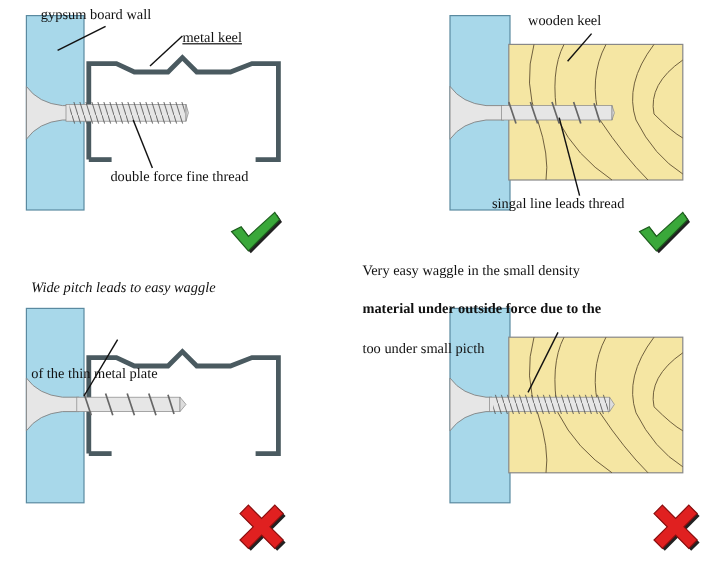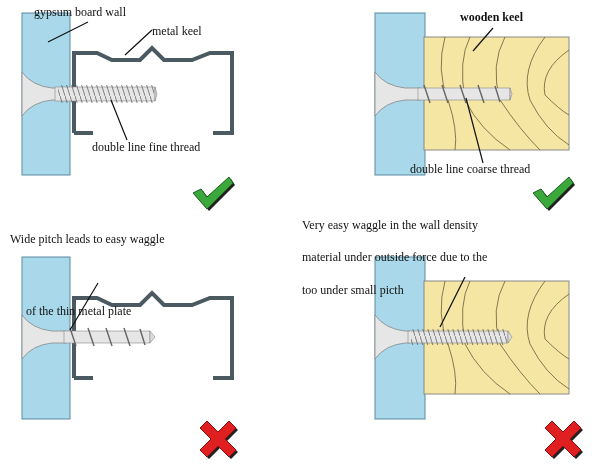--- a/index.html
+++ b/index.html
@@ -108,24 +108,24 @@
     </g>
     <line x1="440" y1="327" x2="465" y2="277" stroke="#111" stroke-width="1.2"></line>
     <g transform="translate(543,420)">
       <path d="M2,8 L9,1 L20,12 L31,1 L38,8 L27,19 L38,30 L31,37 L20,26 L9,37 L2,30 L13,19 Z" fill="#222" transform="translate(2,2)"></path>
       <path d="M2,8 L9,1 L20,12 L31,1 L38,8 L27,19 L38,30 L31,37 L20,26 L9,37 L2,30 L13,19 Z" fill="#e02020" stroke="#8a0f0f" stroke-width="1"></path>
     </g>
   </g>
 </svg>
 
 <div class="lbl" style="left:34px;top:3px;">gypsum board wall</div>
-<div class="lbl" style="left:152px;top:22px;">metal keel</div>
-<div class="lbl" style="left:92px;top:138px;">double line fine thread</div>
+<div class="lbl" style="left:152px;top:22px;text-decoration:underline;">metal keel</div>
+<div class="lbl" style="left:92px;top:138px;">double force fine thread</div>
 
-<div class="lbl" style="left:460px;top:8px;font-weight:bold;">wooden keel</div>
-<div class="lbl" style="left:410px;top:160px;">double line coarse thread</div>
+<div class="lbl" style="left:440px;top:8px;">wooden keel</div>
+<div class="lbl" style="left:410px;top:160px;">singal line leads thread</div>
 
-<div class="lbl" style="left:10px;top:230px;">Wide pitch leads to easy waggle</div>
+<div class="lbl" style="left:26px;top:230px;font-style:italic;">Wide pitch leads to easy waggle</div>
 <div class="lbl" style="left:26px;top:262px;margin-top:40px;">of the thin metal plate</div>
 
-<div class="lbl" style="left:302px;top:216px;">Very easy waggle in the wall density</div>
-<div class="lbl" style="left:302px;top:248px;">material under outside force due to the</div>
+<div class="lbl" style="left:302px;top:216px;">Very easy waggle in the small density</div>
+<div class="lbl" style="left:302px;top:248px;font-weight:bold;">material under outside force due to the</div>
 <div class="lbl" style="left:302px;top:281px;">too under small picth</div>
 
 </body></html>

